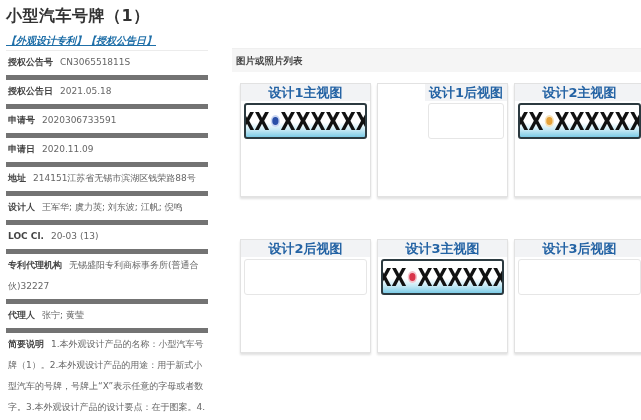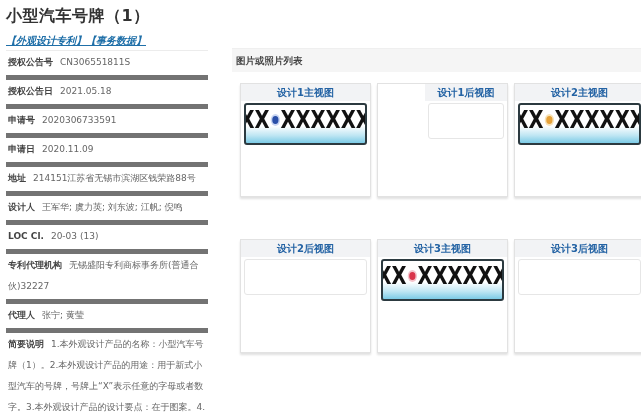--- a/index.html
+++ b/index.html
@@ -15,37 +15,37 @@
   .info-row { border-bottom: 5px solid #737373; font-size: 9px; line-height: 21px; padding: 1px 2px 2px 2px; color: #666; }
   .info-row .label { font-weight: bold; color: #444; margin-right: 7px; }
   .info-row.multi { line-height: 21px; }
   .info-row:first-child { border-top: 1px solid #ececec; }
 
   .right-panel { position: absolute; left: 232px; top: 48px; width: 419px; }
   .section-header { background: #f5f5f5; height: 24px; line-height: 24px; font-size: 9.5px; font-weight: bold; color: #444; padding-left: 4px; border-top: 1px solid #efefef; }
 
   .grid { position: absolute; left: 8px; top: 35px; width: 405px; }
   .card { position: absolute; width: 131px; height: 114px; background: #fff; border: 1px solid #e2e2e2; box-shadow: 0 2px 2px rgba(0,0,0,0.12); }
-  .card-title { height: 17px; line-height: 17px; text-align: center; font-size: 10px; font-weight: bold; color: #2463a4; background: #f2f3f5; }
+  .card-title { height: 17px; line-height: 17px; text-align: center; font-size: 13px; font-weight: bold; color: #2463a4; background: #f2f3f5; }
   .thumb { margin: 2px 3px; height: 36px; border: 1px solid #e6e6e6; border-radius: 3px; background: #fff; }
 
-  .plate { margin: 2px 3px; height: 42px; border: 2px solid #2c3a40; border-radius: 3px;
+  .plate { margin: 2px 3px; height: 36px; border: 2px solid #2c3a40; border-radius: 3px;
            background: linear-gradient(to bottom, #ffffff 0%, #ffffff 55%, #bfe6f3 80%, #7ccbe6 100%);
-           display: flex; align-items: flex-start; justify-content: center; overflow: hidden; }
+           display: flex; align-items: center; justify-content: center; overflow: hidden; }
   .plate-text { font-family: "DejaVu Sans", sans-serif; font-weight: bold; font-size: 25px; color: #111; letter-spacing: 0px; transform: scaleX(0.78); white-space: nowrap; display: flex; align-items: center; }
   .plate-dot { display: inline-block; width: 8px; height: 8px; border-radius: 50%; margin: 0 3px; }
 </style>
 </head>
 <body>
 
 <div class="page-title">小型汽车号牌（1）</div>
 
 <div class="nav-links">
   <span>【外观设计专利】</span>
-  <span>【事务数据】</span>
+  <span>【授权公告日】</span>
 </div>
 
 <div class="info-panel">
   <div class="info-row">
     <span class="label">授权公告号</span><span>CN306551811S</span>
   </div>
   <div class="info-row">
     <span class="label">授权公告日</span><span>2021.05.18</span>
   </div>
   <div class="info-row">

